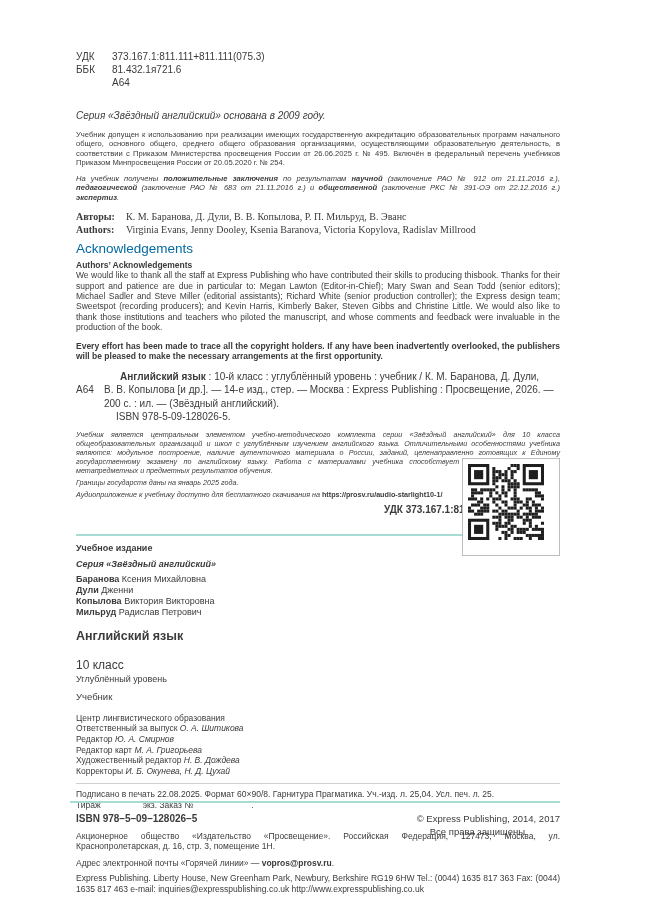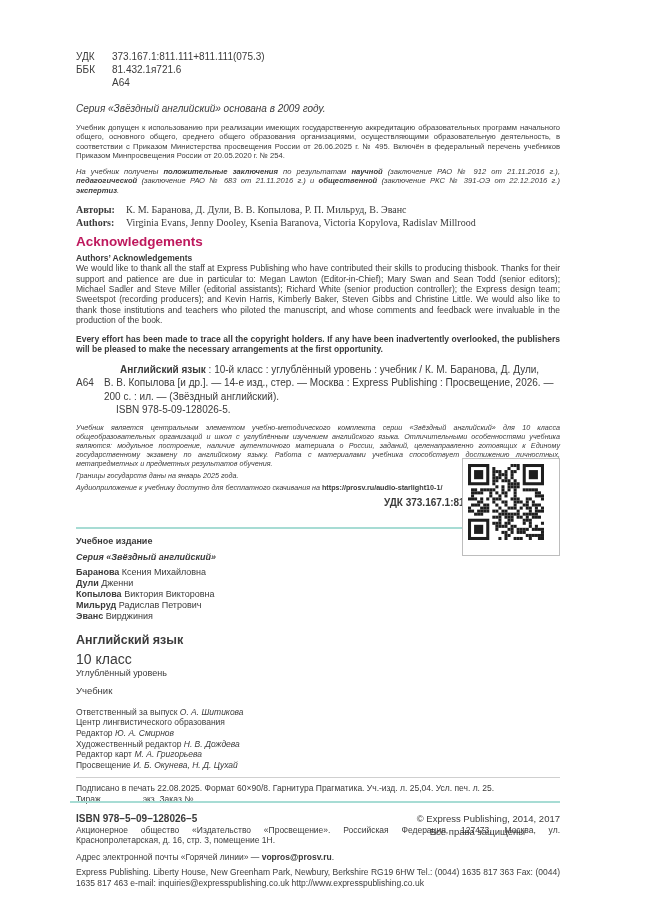--- a/index.html
+++ b/index.html
@@ -17,44 +17,44 @@
   b{font-weight:bold;}
   .it{font-style:italic;}
   .just{text-align:justify;}
   .small-t{font-size:8.5px;line-height:10.3px;}
   .tiny-t{font-size:7.6px;line-height:9.3px;}
   .micro-t{font-size:7.2px;line-height:9px;}
   
   .udk-row{display:flex;font-size:10px;line-height:13px;}
   .udk-row .lbl{width:36px;flex:none;}
   .udk-code-row{padding-left:36px;font-size:10px;line-height:13px;}
-  .series-note{margin-top:13px;font-size:10px;line-height:13px;}
+  .series-note{margin-top:20px;font-size:10px;line-height:13px;}
   
   .authors-row{display:flex;font-size:10px;line-height:13px;font-family:Liberation Serif, serif;}
   .authors-row .lbl{width:50px;flex:none;font-weight:bold;}
   
-  .ack-title{margin-top:5px;font-size:13.5px;line-height:16px;font-weight:bold;color:#be185d;}
+  .ack-title{margin-top:5px;font-size:13.5px;line-height:16px;font-weight:normal;color:#0369a1;}
   .ack-sub{margin-top:3px;font-size:8.5px;line-height:10.3px;font-weight:bold;}
   
   .bib{position:relative;margin-top:8px;padding-left:28px;font-size:10px;line-height:13.5px;}
   .bib .code{position:absolute;left:0;top:13.5px;}
   .bib .l1{text-indent:16px;}
   .bib .isbn{padding-left:12px;}
   
   .udk-right{margin-top:5px;text-align:right;font-weight:bold;font-size:10px;line-height:12.5px;}
   
   .rule-teal{height:2px;background:#a7dcd4;margin-top:5px;}
   .rule-gray{height:1px;background:#cfcfcf;margin-top:7px;}
   
   .ed-kind{margin-top:6px;font-size:9px;line-height:12px;font-weight:bold;}
   .ed-series{margin-top:4px;font-size:9px;line-height:12px;font-weight:bold;font-style:italic;}
   .ed-author{font-size:9px;line-height:11px;}
   .ed-authors{margin-top:4px;}
   .ed-title{margin-top:11px;font-size:12.5px;line-height:15px;font-weight:bold;}
-  .ed-grade{margin-top:5px;font-size:14px;line-height:12px;}
+  .ed-grade{margin-top:15px;font-size:12px;line-height:12px;}
   .ed-level{margin-top:2px;font-size:9px;line-height:12px;}
   .ed-type{margin-top:6px;font-size:9.5px;line-height:12px;}
   
   .staff{margin-top:10px;font-size:8.5px;line-height:10.6px;}
   
   .print-block{margin-top:5px;font-size:8.5px;line-height:10.6px;}
   .sp40{display:inline-block;width:42px;}
   .sp55{display:inline-block;width:58px;}
   .pub{margin-top:20px;font-size:8.5px;line-height:10.6px;}
   .hotline{margin-top:6px;font-size:8.5px;line-height:10.6px;}
@@ -134,21 +134,20 @@
   <div class="rule-teal"></div>
 
   <div>
     <div class="ed-kind">Учебное издание</div>
     <div class="ed-series">Серия «Звёздный английский»</div>
     <div class="ed-authors">
       <div class="ed-author"><b>Баранова</b> <span>Ксения Михайловна</span></div>
       <div class="ed-author"><b>Дули</b> <span>Дженни</span></div>
       <div class="ed-author"><b>Копылова</b> <span>Виктория Викторовна</span></div>
       <div class="ed-author"><b>Мильруд</b> <span>Радислав Петрович</span></div>
-      <div class="ed-author"><b>Эванс</b> <span>Вирджиния</span></div>
     </div>
     <div class="ed-title">Английский язык</div>
     <div class="ed-grade">10 класс</div>
     <div class="ed-level">Углублённый уровень</div>
     <div class="ed-type">Учебник</div>
   </div>
 
   <div class="qr-box">
     <svg viewBox="0 0 75 75" xmlns="http://www.w3.org/2000/svg">
         <g fill="#1e1e1e">
@@ -380,26 +379,26 @@
         <rect x="54" y="0" width="21" height="21" fill="#1e1e1e"></rect>
         <rect x="57" y="3" width="15" height="15" fill="#fff"></rect>
         <rect x="60" y="6" width="9" height="9" fill="#1e1e1e"></rect>
         <rect x="0" y="54" width="21" height="21" fill="#1e1e1e"></rect>
         <rect x="3" y="57" width="15" height="15" fill="#fff"></rect>
         <rect x="6" y="60" width="9" height="9" fill="#1e1e1e"></rect>
       </svg>
   </div>
 
   <div class="staff">
+    <div>Центр лингвистического образования</div>
     <div><span>Ответственный за выпуск</span> <i>О. А. Шитикова</i></div>
-    <div>Центр лингвистического образования</div>
     <div><span>Редактор</span> <i>Ю. А. Смирнов</i></div>
+    <div><span>Редактор карт</span> <i>М. А. Григорьева</i></div>
     <div><span>Художественный редактор</span> <i>Н. В. Дождева</i></div>
-    <div><span>Редактор карт</span> <i>М. А. Григорьева</i></div>
-    <div><span>Просвещение</span> <i>И. Б. Окунева, Н. Д. Цухай</i></div>
+    <div><span>Корректоры</span> <i>И. Б. Окунева, Н. Д. Цухай</i></div>
   </div>
 
   <div class="rule-gray"></div>
 
   <div class="print-block">
     <div>Подписано в печать 22.08.2025. Формат 60×90/8. Гарнитура Прагматика. Уч.-изд. л. 25,04. Усл. печ. л. 25.</div>
     <div><span>Тираж</span><span class="sp40"></span><span>экз. Заказ №</span><span class="sp55"></span><span>.</span></div>
   </div>
 
   <p class="pub just">Акционерное общество «Издательство «Просвещение». Российская Федерация, 127473, Москва, ул. Краснопролетарская, д. 16, стр. 3, помещение 1Н.</p>

